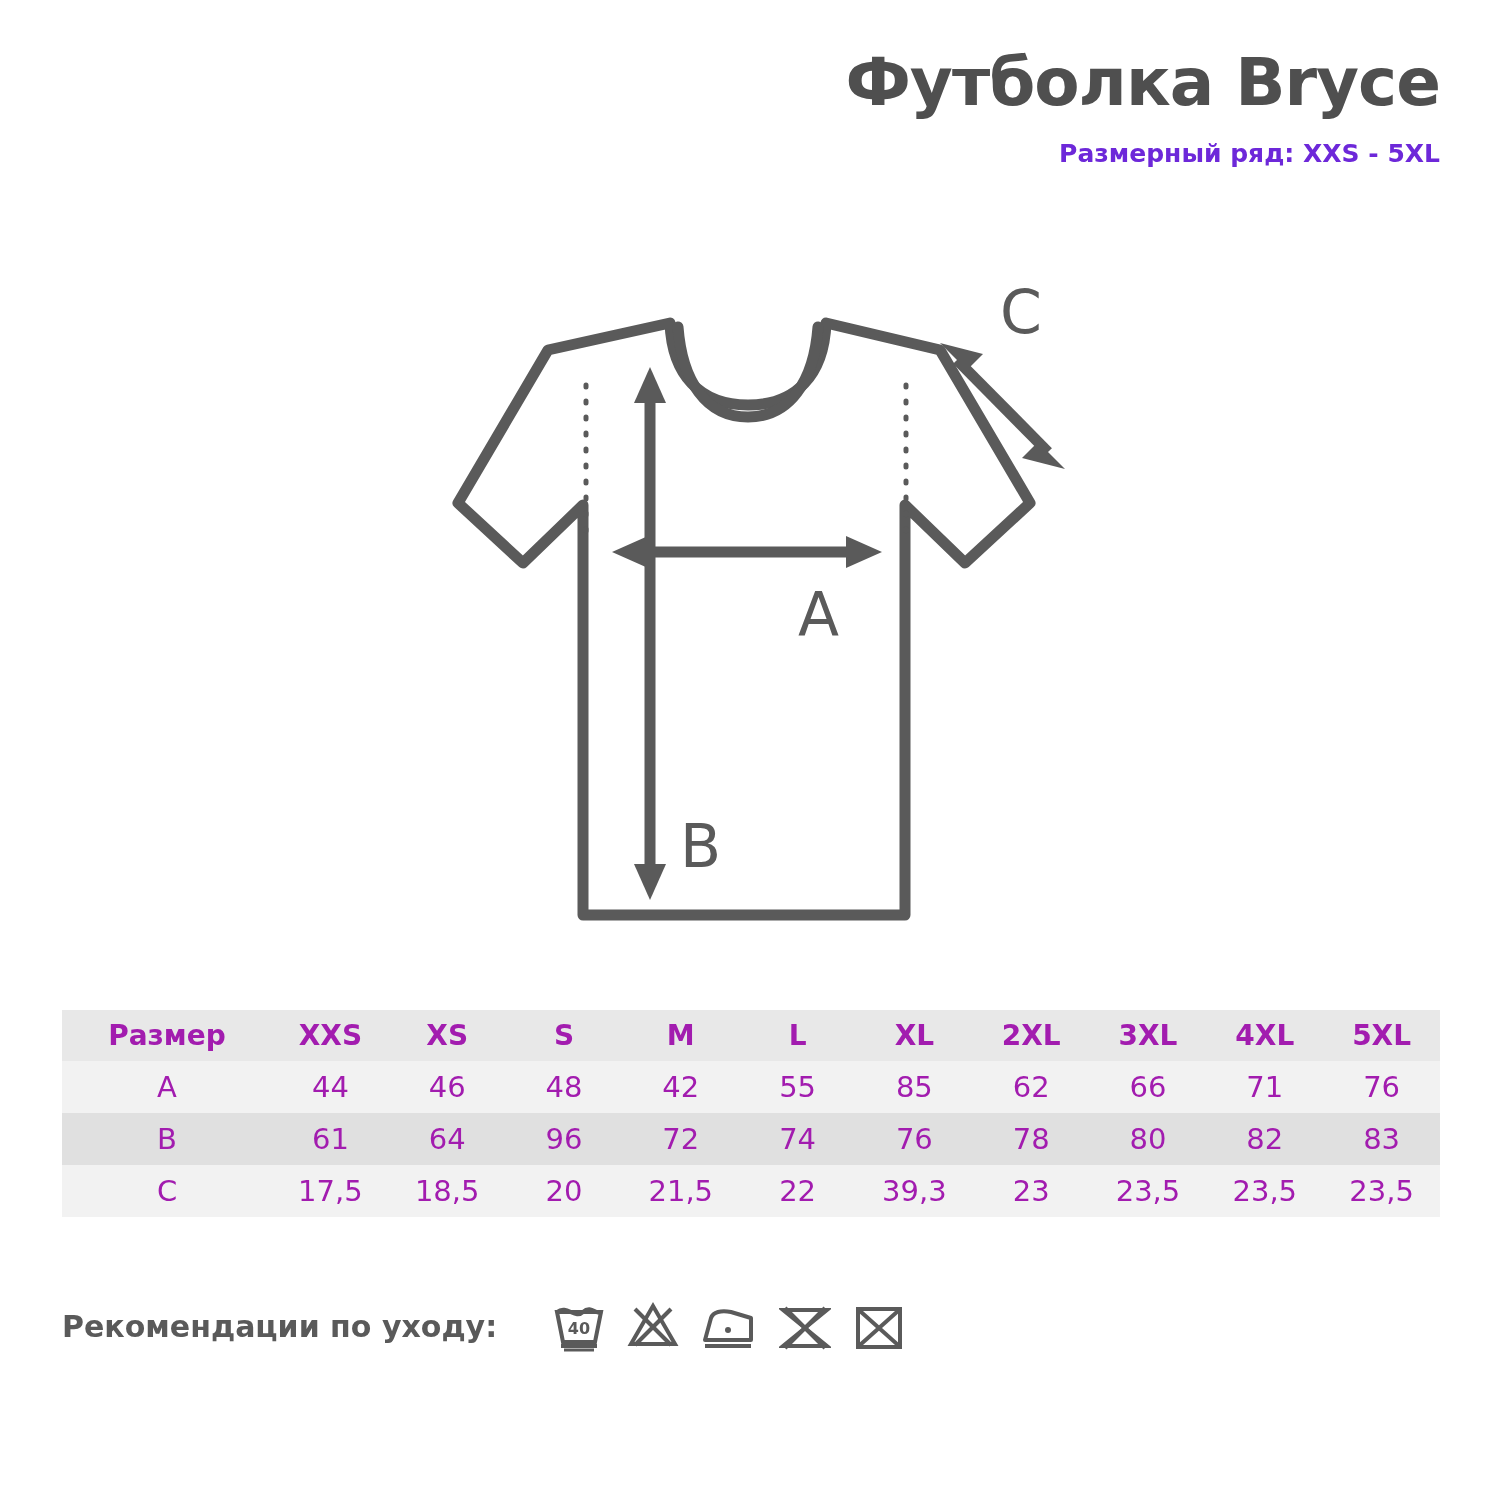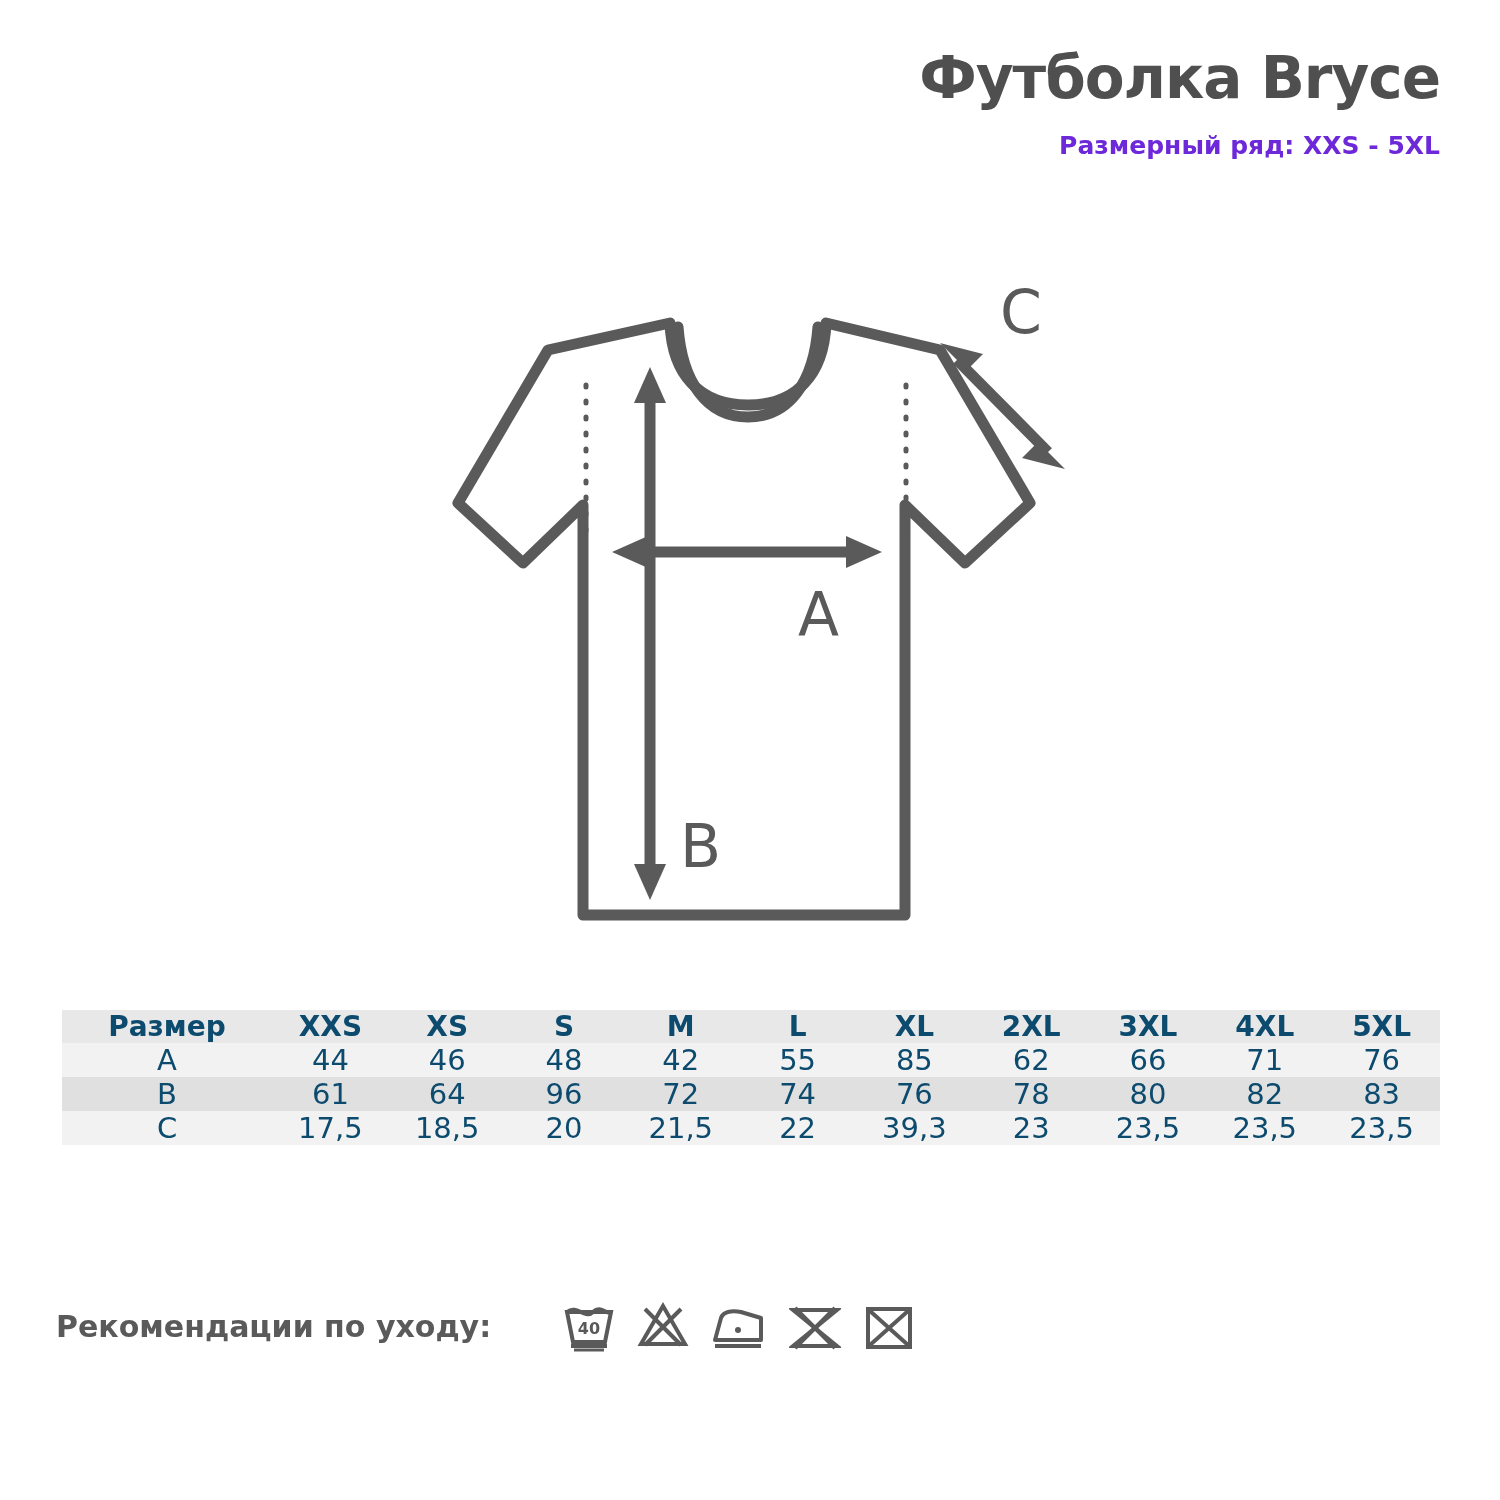--- a/index.html
+++ b/index.html
@@ -17,21 +17,21 @@
   }
 
   
   .header {
     position: absolute;
     top: 48px;
     right: 60px;
     text-align: right;
   }
   .title {
-    font-size: 58px;
+    font-size: 66px;
     font-weight: bold;
     color: #4f4f4f;
     letter-spacing: -1px;
     line-height: 1.05;
     margin: 0;
   }
   .subtitle {
     font-size: 25px;
     font-weight: bold;
     color: #6d28d9;
@@ -52,22 +52,22 @@
     position: absolute;
     top: 1010px;
     left: 62px;
     width: 1378px;
     border-collapse: collapse;
     table-layout: fixed;
   }
   .size-table td, .size-table th {
     font-size: 29px;
     text-align: center;
-    padding: 0 0;
-    color: #0c4a6e;
+    padding: 9px 0;
+    color: #a21caf;
     font-weight: normal;
   }
   .size-table thead th {
     font-weight: bold;
     font-size: 28px;
   }
   .size-table col.lbl { width: 210px; }
   .size-table tr.r-head { background: #e8e8e8; }
   .size-table tr.r-a { background: #f2f2f2; }
   .size-table tr.r-b { background: #e0e0e0; }
@@ -75,24 +75,23 @@
   .size-table .rowlabel {
     text-align: center;
     font-weight: normal;
   }
   .size-table thead .rowlabel { font-weight: bold; }
 
   
   .care {
     position: absolute;
     top: 1300px;
-    left: 56px;
+    left: 62px;
     display: flex;
     align-items: center;
-    gap: 16px;
   }
   .care-label {
     font-size: 30px;
     font-weight: bold;
     color: #5a5a5a;
     white-space: nowrap;
   }
   .care-icons {
     display: flex;
     align-items: flex-start;

